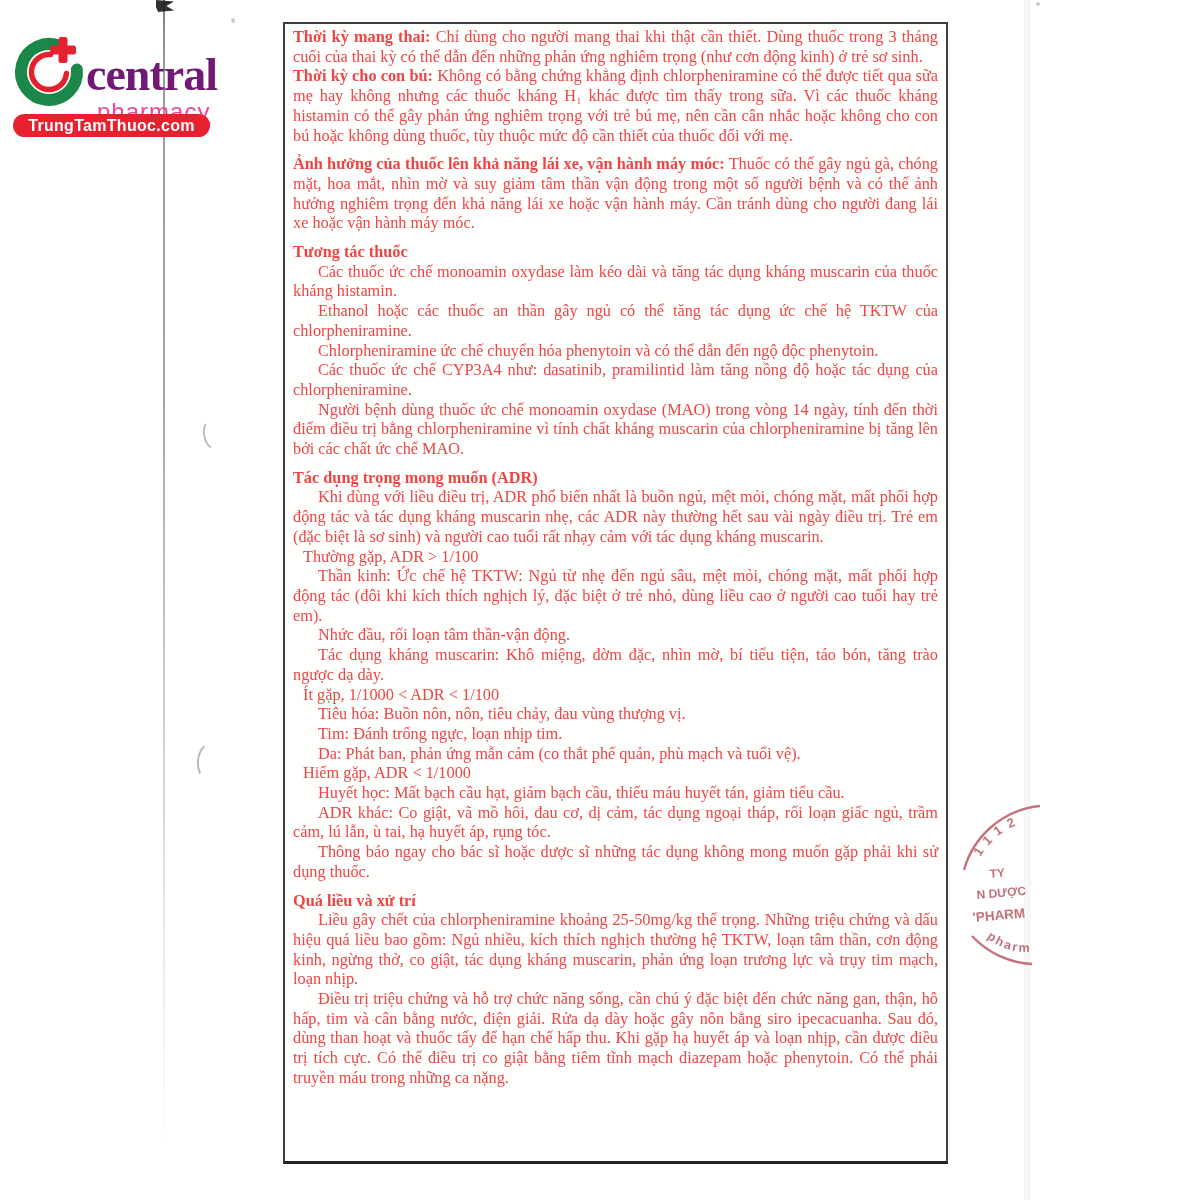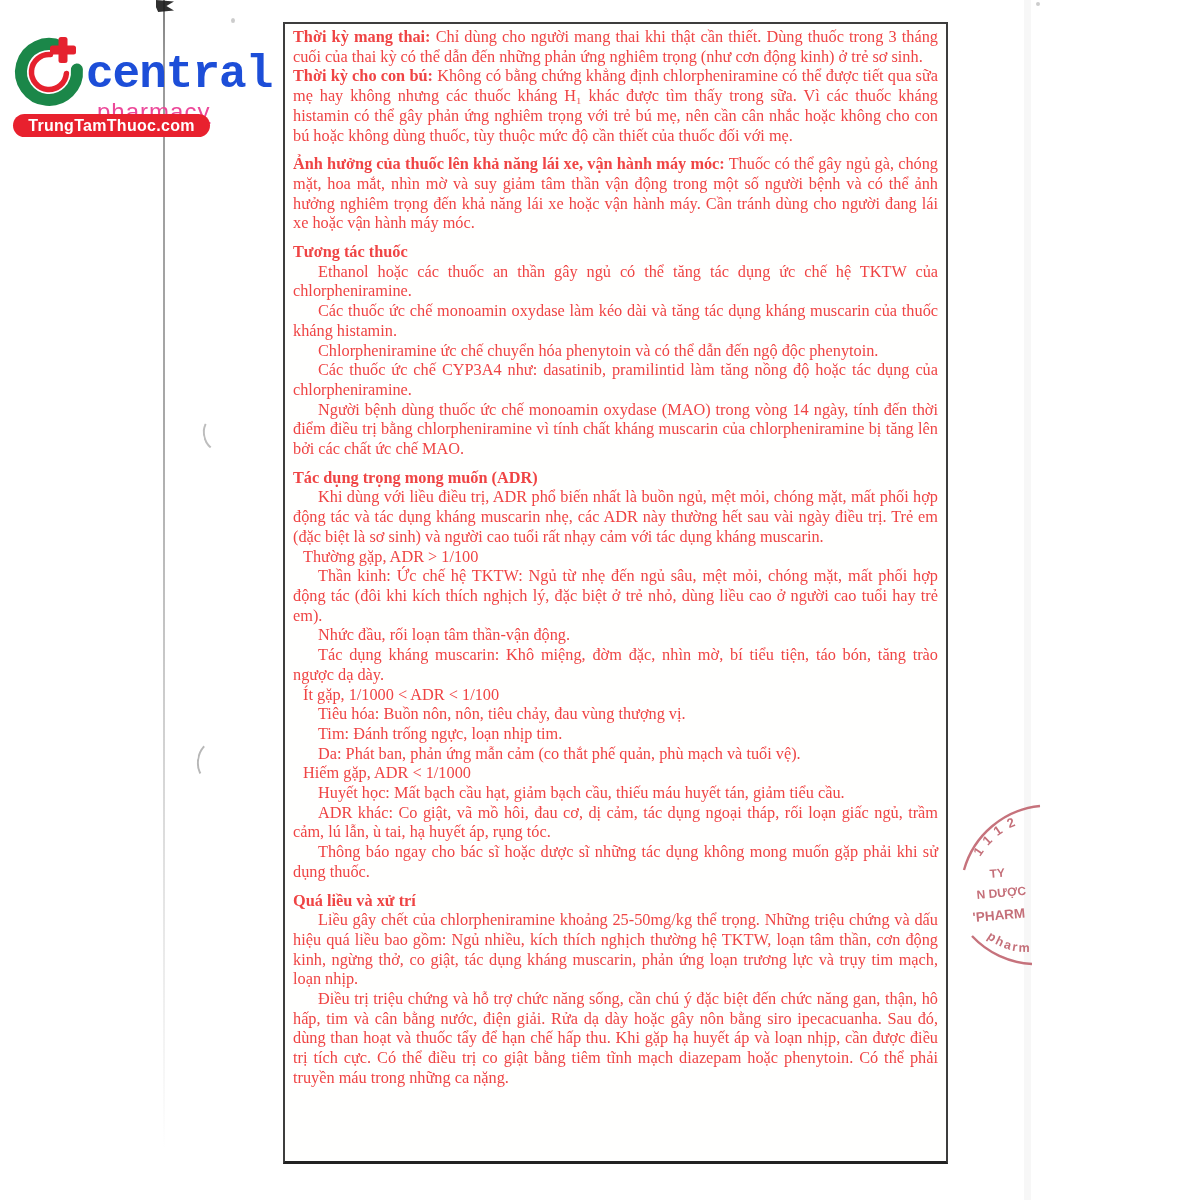--- a/index.html
+++ b/index.html
@@ -25,22 +25,22 @@
   }
   .crescent.c1{left:203px;top:417px;transform:rotate(-12deg);}
   .crescent.c2{left:197px;top:742px;height:34px;transform:rotate(8deg);border-left-color:#ababab;}
   .speck{position:absolute;background:#9a9a9a;border-radius:50%;opacity:.5;}
   .shade{position:absolute;left:1024px;top:0;width:7px;height:1200px;background:rgba(0,0,0,.03);}
   
   .logo{position:absolute;left:0;top:0;width:230px;height:150px;}
   .logo svg.mark{position:absolute;left:10px;top:32px;}
   .brand{
     position:absolute;left:86px;top:52px;
-    font-family:Liberation Mono, monospace;
-    font-weight:bold;font-size:46px;line-height:46px;letter-spacing:-1px;color:#1d4ed8;
+    font-family:Liberation Serif, serif;
+    font-weight:bold;font-size:46px;line-height:46px;letter-spacing:-1px;color:#701a75;
   }
   .brand-sub{
     position:absolute;left:97px;top:101px;
     font-family:"Liberation Sans","DejaVu Sans",sans-serif;
     font-size:24px;line-height:22px;letter-spacing:1px;color:#ec4899;text-decoration:underline;
   }
   .badge{
     position:absolute;left:13px;top:114px;width:197px;height:23px;border-radius:12px;
     background:#e8212e;color:#ffffff;text-align:center;
     font-family:"Liberation Sans","DejaVu Sans",sans-serif;
@@ -85,22 +85,22 @@
   <div class="brand-sub">pharmacy</div>
   <div class="badge">TrungTamThuoc.com</div>
 </div>
 
 <div class="doc-box">
   <p class="para"><b>Thời kỳ mang thai:</b><span> Chỉ dùng cho người mang thai khi thật cần thiết. Dùng thuốc trong 3 tháng cuối của thai kỳ có thể dẫn đến những phản ứng nghiêm trọng (như cơn động kinh) ở trẻ sơ sinh.</span></p>
   <p class="para"><b>Thời kỳ cho con bú:</b><span> Không có bằng chứng khẳng định chlorpheniramine có thể được tiết qua sữa mẹ hay không nhưng các thuốc kháng H₁ khác được tìm thấy trong sữa. Vì các thuốc kháng histamin có thể gây phản ứng nghiêm trọng với trẻ bú mẹ, nên cần cân nhắc hoặc không cho con bú hoặc không dùng thuốc, tùy thuộc mức độ cần thiết của thuốc đối với mẹ.</span></p>
   <p class="para gap"><b>Ảnh hưởng của thuốc lên khả năng lái xe, vận hành máy móc:</b><span> Thuốc có thể gây ngủ gà, chóng mặt, hoa mắt, nhìn mờ và suy giảm tâm thần vận động trong một số người bệnh và có thể ảnh hưởng nghiêm trọng đến khả năng lái xe hoặc vận hành máy. Cần tránh dùng cho người đang lái xe hoặc vận hành máy móc.</span></p>
 
   <p class="para hd gap">Tương tác thuốc</p>
+  <p class="para ind">Các thuốc ức chế monoamin oxydase làm kéo dài và tăng tác dụng kháng muscarin của thuốc kháng histamin.</p>
   <p class="para ind">Ethanol hoặc các thuốc an thần gây ngủ có thể tăng tác dụng ức chế hệ TKTW của chlorpheniramine.</p>
-  <p class="para ind">Các thuốc ức chế monoamin oxydase làm kéo dài và tăng tác dụng kháng muscarin của thuốc kháng histamin.</p>
   <p class="para ind">Chlorpheniramine ức chế chuyển hóa phenytoin và có thể dẫn đến ngộ độc phenytoin.</p>
   <p class="para ind">Các thuốc ức chế CYP3A4 như: dasatinib, pramilintid làm tăng nồng độ hoặc tác dụng của chlorpheniramine.</p>
   <p class="para ind">Người bệnh dùng thuốc ức chế monoamin oxydase (MAO) trong vòng 14 ngày, tính đến thời điểm điều trị bằng chlorpheniramine vì tính chất kháng muscarin của chlorpheniramine bị tăng lên bởi các chất ức chế MAO.</p>
 
   <p class="para hd gap">Tác dụng trọng mong muốn (ADR)</p>
   <p class="para ind">Khi dùng với liều điều trị, ADR phổ biến nhất là buồn ngủ, mệt mỏi, chóng mặt, mất phối hợp động tác và tác dụng kháng muscarin nhẹ, các ADR này thường hết sau vài ngày điều trị. Trẻ em (đặc biệt là sơ sinh) và người cao tuổi rất nhạy cảm với tác dụng kháng muscarin.</p>
   <p class="para it si">Thường gặp, ADR &gt; 1/100</p>
   <p class="para ind">Thần kinh: Ức chế hệ TKTW: Ngủ từ nhẹ đến ngủ sâu, mệt mỏi, chóng mặt, mất phối hợp động tác (đôi khi kích thích nghịch lý, đặc biệt ở trẻ nhỏ, dùng liều cao ở người cao tuổi hay trẻ em).</p>
   <p class="para ind">Nhức đầu, rối loạn tâm thần-vận động.</p>
   <p class="para ind">Tác dụng kháng muscarin: Khô miệng, đờm đặc, nhìn mờ, bí tiểu tiện, táo bón, tăng trào ngược dạ dày.</p>

